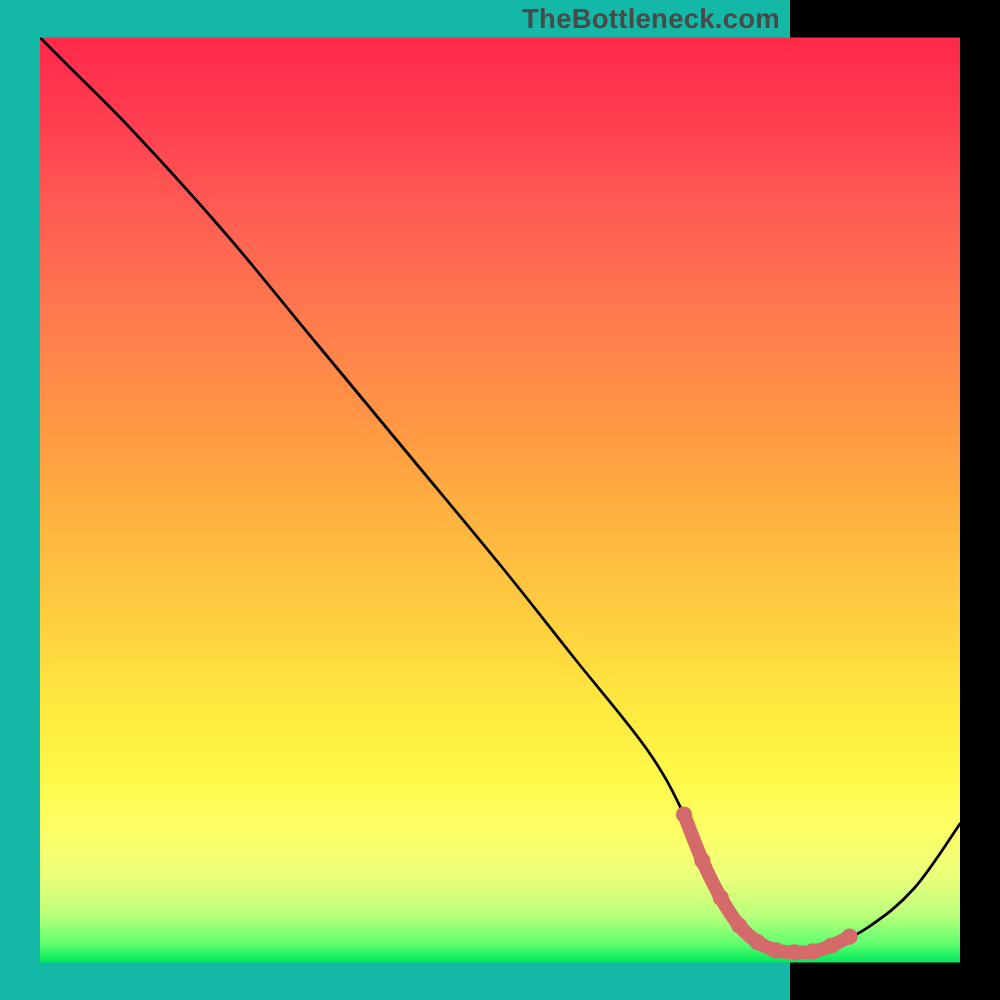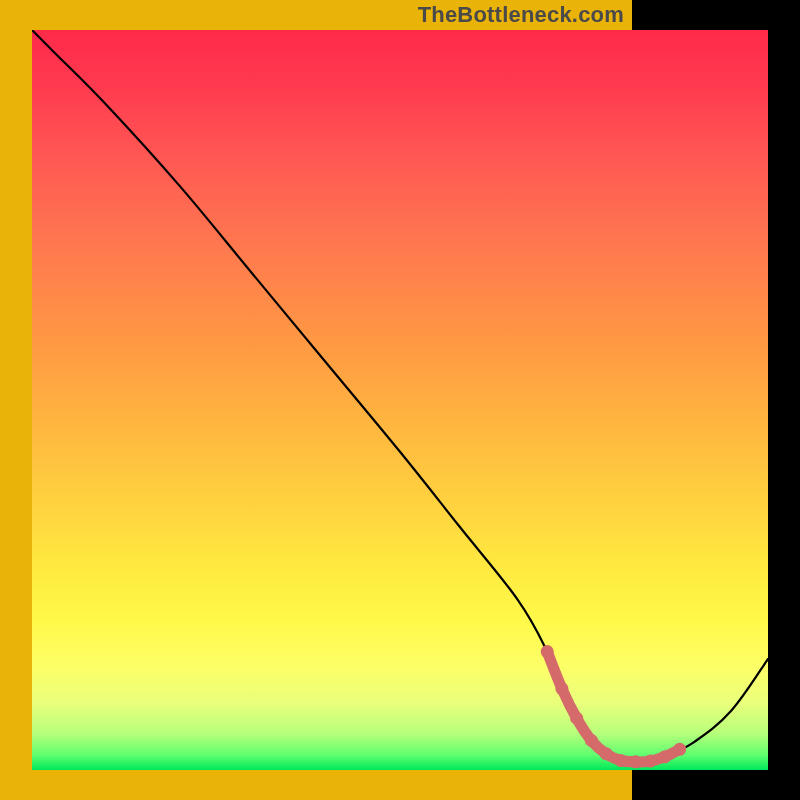--- a/index.html
+++ b/index.html
@@ -8,21 +8,21 @@
     width: 800px;
     height: 800px;
     background: #000;
     overflow: hidden;
     font-family: Arial, Helvetica, sans-serif;
   }
   .frame {
     position: relative;
     width: 632px;
     height: 800px;
-    background: #eab308;
+    background: #14b8a6;
   }
   .watermark {
     position: absolute;
     top: 2px;
     right: 8px;
     font-size: 22px;
     font-weight: 600;
     color: #4a4a4a;
     letter-spacing: 0.2px;
     z-index: 5;

